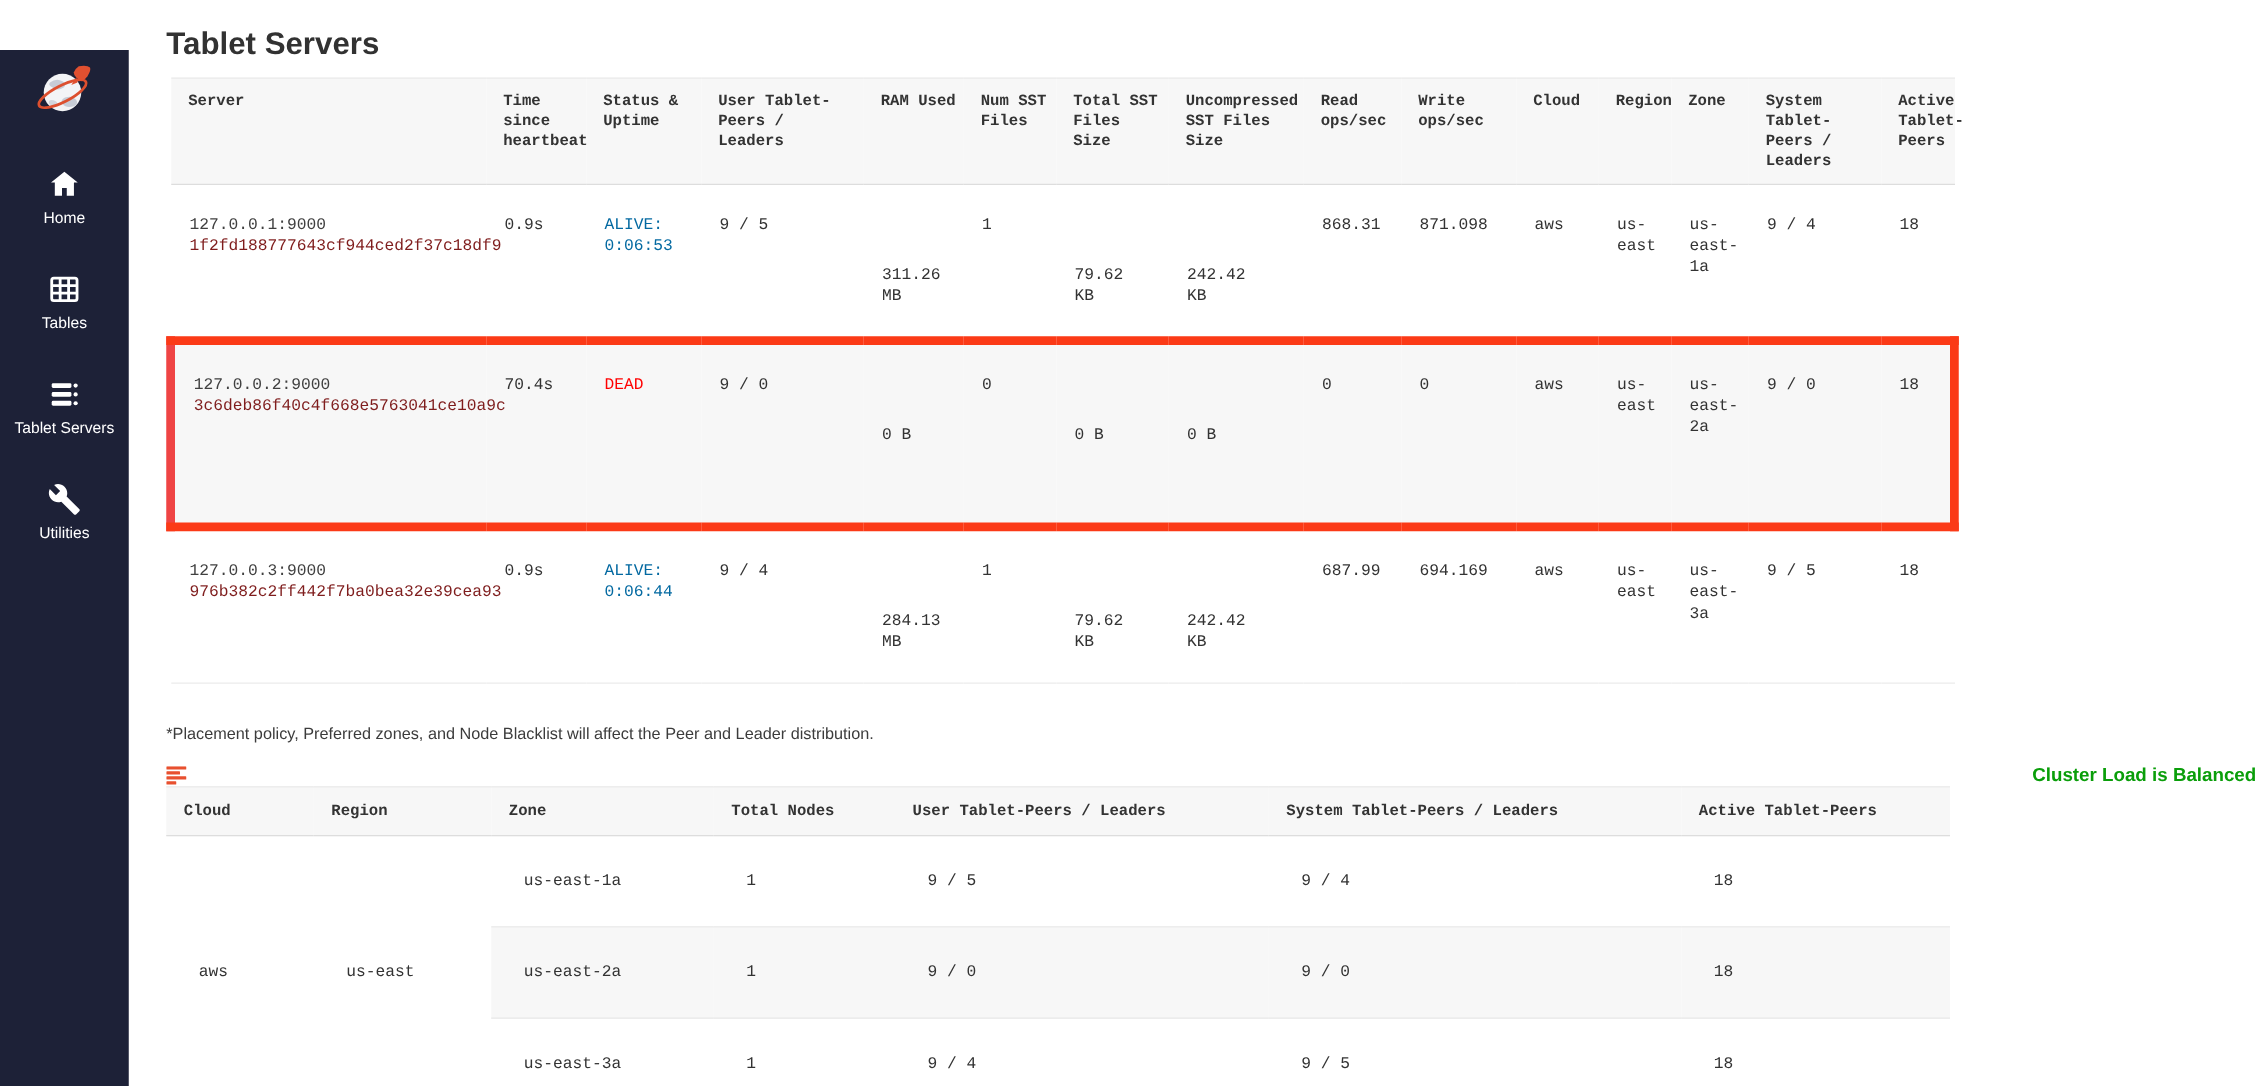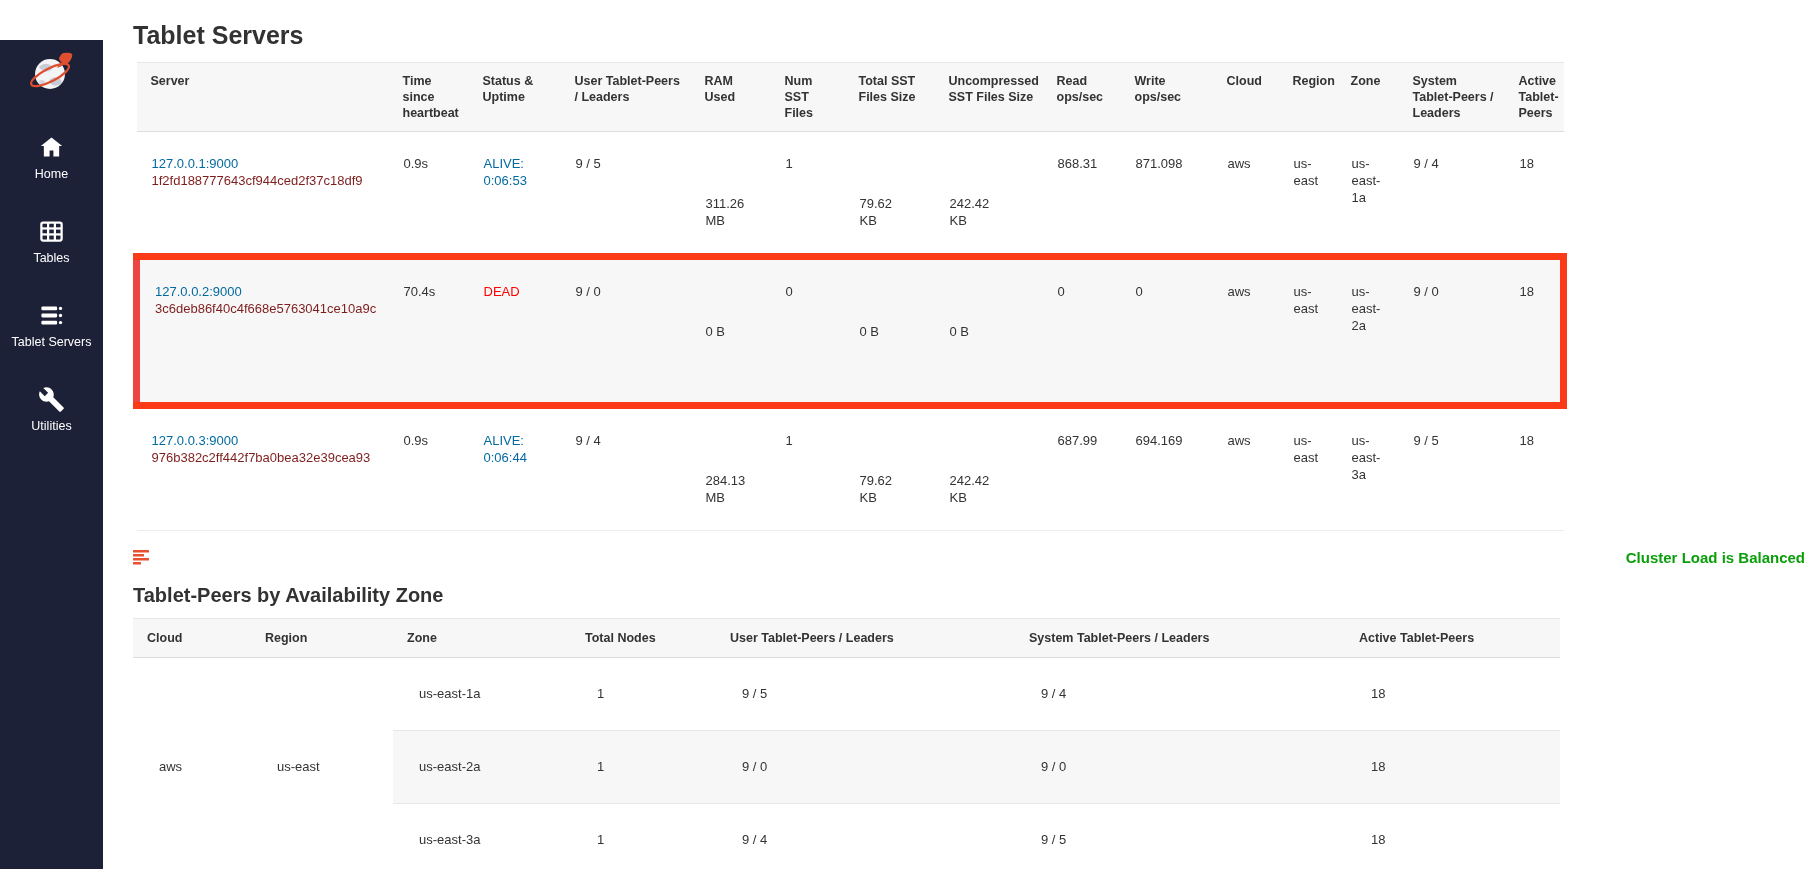--- a/index.html
+++ b/index.html
@@ -25,21 +25,21 @@
     margin-bottom: 36px; cursor: pointer; width: 100%;
   }
   .nav-item svg { width: 27px; height: 27px; }
   .nav-label { margin-top: 6px; color: #ffffff; font-size: 12.5px; line-height: 15px; text-align: center; }
 
   
   .main { flex: 1; padding: 20px 0 0 30px; overflow: hidden; }
   h1.page-title { margin: 0 0 12px 0; font-size: 25px; line-height: 30px; font-weight: bold; color: #323232; }
   h2.section-title { margin: 16px 0 10px 0; font-size: 20px; line-height: 26px; font-weight: bold; color: #323232; }
 
-  table { border-collapse: collapse; table-layout: fixed; width: 1427px; }
+  table { border-collapse: collapse; table-layout: fixed; width: 1427px; font-family: Liberation Mono, monospace; }
   thead th {
     background: #f7f7f7;
     font-size: 12.5px; font-weight: bold; line-height: 16px;
     text-align: left; vertical-align: top;
     padding: 10px 6px 10px 14px;
     border-top: 1px solid #e7e7e7;
     border-bottom: 1px solid #dddddd;
     color: #333;
   }
   .servers-table tbody td {
@@ -51,21 +51,21 @@
   .servers-table tbody tr:nth-child(even) td { background: #f7f7f7; }
 
   tr.highlighted td {
     border-top: 7px solid #fb3a17;
     border-bottom: 7px solid #fb3a17;
     padding-bottom: 62px;
   }
   tr.highlighted td:first-child { border-left: 7px solid #ef4444; }
   tr.highlighted td:last-child  { border-right: 7px solid #fb3a17; }
 
-  a.srv-link { color: #0369a1; text-decoration: none; cursor: pointer; text-align: right; }
+  a.srv-link { color: #404040; text-decoration: none; cursor: pointer; text-align: right; }
   .uuid { color: #7f1d1d; }
   .status-alive div { color: #0369a1; }
   .status-dead  div { color: #ff0000; }
 
   .wrap-narrow { max-width: 50px; margin-top: 40px; }
   .wrap-region { max-width: 32px; }
   .wrap-zone   { max-width: 38px; }
 
   .footnote { margin-top: 32px; font-size: 13px; color: #3c3c3c; }
 
@@ -273,32 +273,32 @@
           </td>
         <td>
             <div class="wrap-zone">us-east-3a</div>
           </td>
         <td>9 / 5</td>
         <td>18</td>
       </tr>
     </tbody>
   </table>
 
+  <div class="footnote">*Placement policy, Preferred zones, and Node Blacklist will affect the Peer and Leader distribution.</div>
 
   <div class="balanced-row">
     <svg class="balanced-icon" viewBox="0 0 17 15" fill="#e8502f">
       <rect x="0" y="0" width="16" height="2.6" rx="0.5"></rect>
       <rect x="0" y="4" width="11" height="2.6" rx="0.5"></rect>
       <rect x="0" y="8" width="16" height="2.6" rx="0.5"></rect>
       <rect x="0" y="12" width="8" height="2.6" rx="0.5"></rect>
     </svg>
     <span class="balanced-text">Cluster Load is Balanced</span>
   </div>
 
-  <h2 class="section-title">Tablet-Peers by Availability Zone</h2>
 
   <table class="zones-table">
     <colgroup>
       <col style="width:118px">
         <col style="width:142px">
         <col style="width:178px">
         <col style="width:145px">
       <col style="width:299px">
         <col style="width:330px">
         <col style="width:215px">

